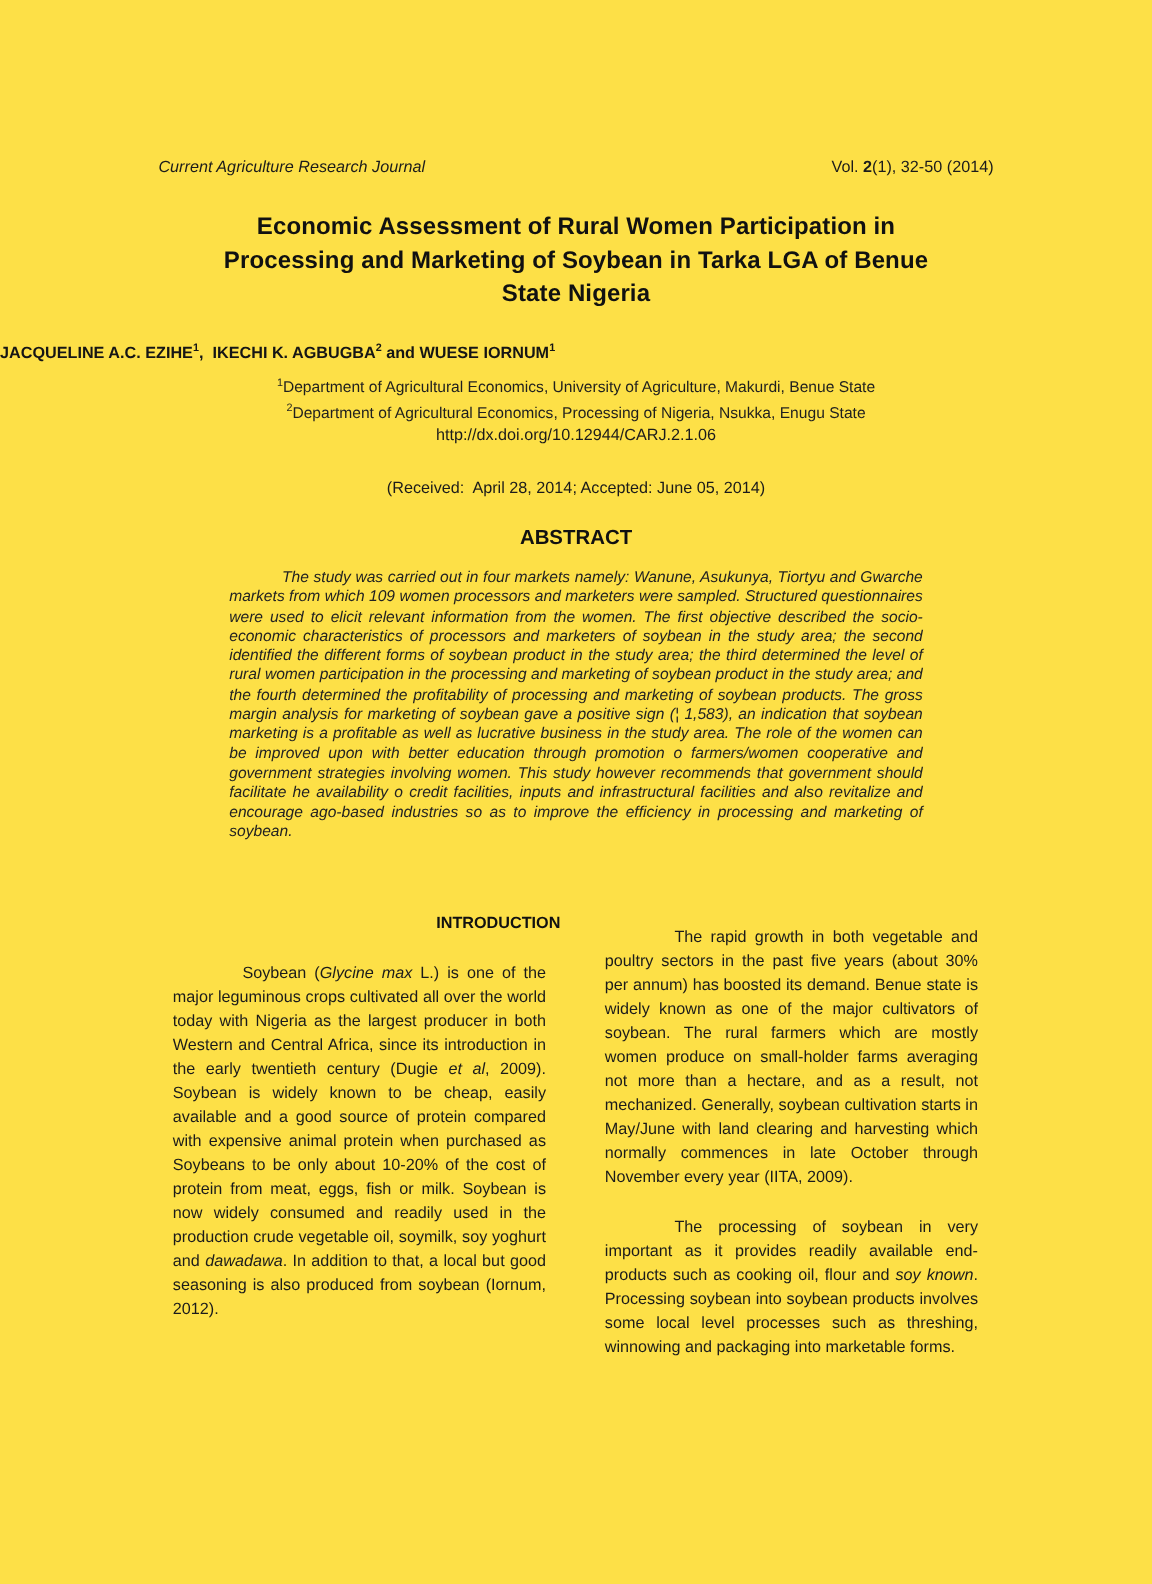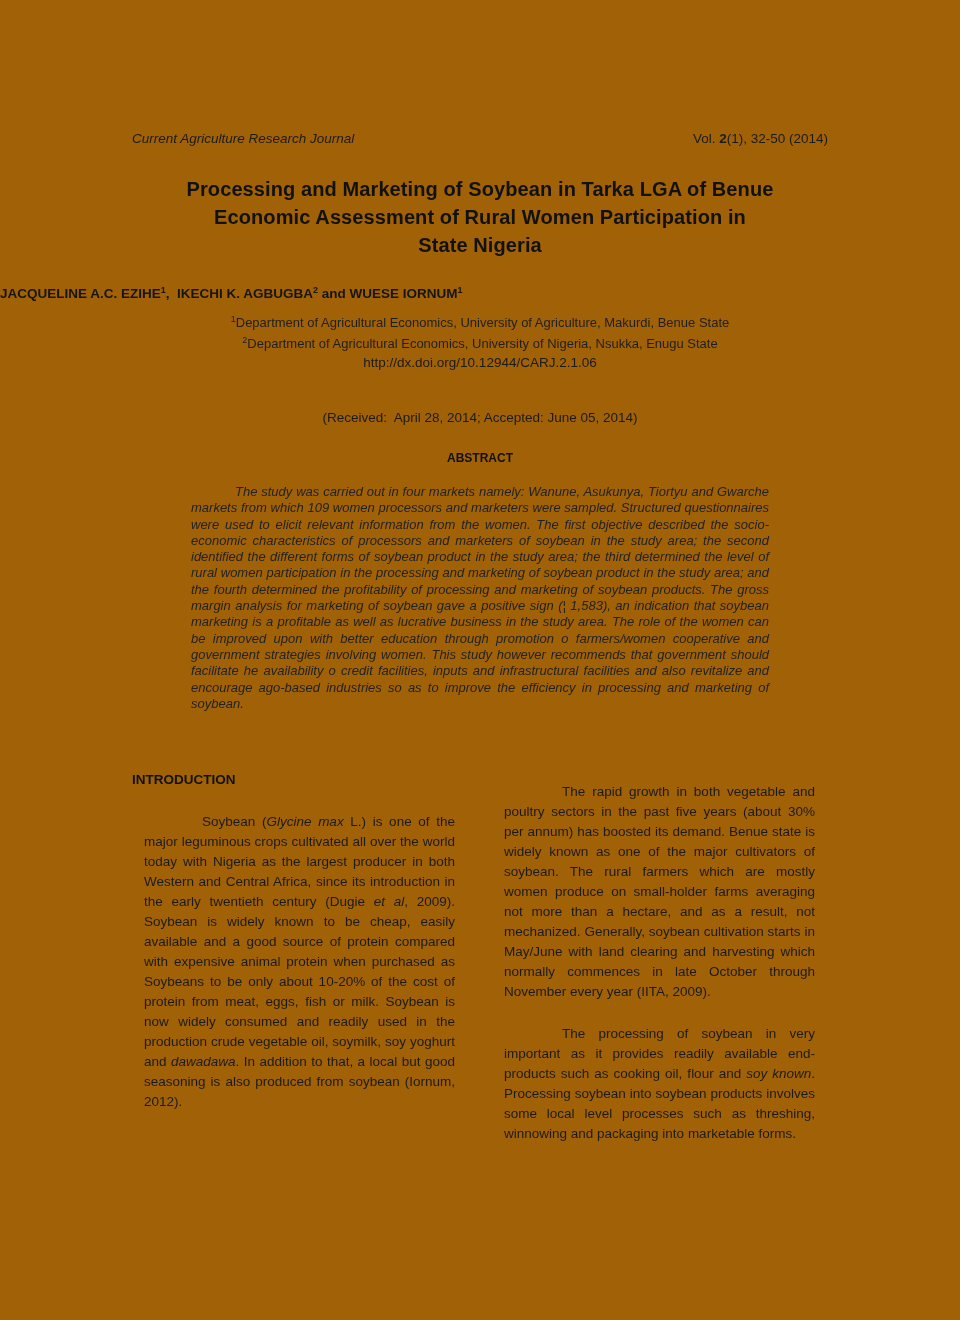--- a/index.html
+++ b/index.html
@@ -4,21 +4,21 @@
 <style>
   html, body {
     margin: 0;
     padding: 0;
     background: #ffffff;
   }
   .page {
     position: relative;
     width: 960px;
     height: 1320px;
-    background: #a16207;
+    background: #fde047;
     font-family: "Liberation Sans", sans-serif;
     color: #1b1b1b;
     overflow: hidden;
   }
   .page-header {
     display: flex;
     justify-content: space-between;
     align-items: baseline;
     padding: 130px 132px 0 132px;
     font-size: 13.5px;
@@ -60,30 +60,30 @@
     color: #1f1f1f;
   }
 
   .doi {
     text-align: center;
     font-size: 13.5px;
     line-height: 17px;
   }
 
   .received {
-    margin-top: 38px;
+    margin-top: 27px;
     text-align: center;
     font-size: 13.5px;
     line-height: 17px;
   }
 
   .abstract-heading {
     margin-top: 24px;
     text-align: center;
-    font-size: 12px;
+    font-size: 17px;
     font-weight: bold;
     line-height: 17px;
     color: #111111;
   }
 
   .abstract-body {
     margin: 17px auto 0 auto;
     width: 578px;
     font-size: 13px;
     line-height: 16.3px;
@@ -111,21 +111,21 @@
   }
   .col {
     width: 335px;
     font-size: 13.5px;
     line-height: 20px;
     text-align: justify;
     color: #1b1b1b;
   }
   .section-heading {
     margin: 0 0 22px 0;
-    text-align: left;
+    text-align: right;
     font-size: 13.5px;
     font-weight: bold;
     line-height: 20px;
     color: #111111;
   }
   .col p {
     margin: 12px;
     text-indent: 58px;
   }
   .col p + p { margin-top: 22px; }
@@ -135,30 +135,30 @@
 <body>
 
 <div class="page">
 
   <div class="page-header">
     <span class="journal-name">Current Agriculture Research Journal</span>
     <span class="vol"><span>Vol. </span><b>2</b><span>(1), 32-50 (2014)</span></span>
   </div>
 
   <div class="title-block">
+    <div>Economic Assessment of Rural Women Participation in</div>
     <div>Processing and Marketing of Soybean in Tarka LGA of Benue</div>
-    <div>Economic Assessment of Rural Women Participation in</div>
     <div>State Nigeria</div>
   </div>
 
   <div class="authors"><span>JACQUELINE A.C. EZIHE</span><sup>1</sup><span>,&nbsp; </span><span>IKECHI K. AGBUGBA</span><sup>2</sup><span> and WUESE IORNUM</span><sup>1</sup></div>
 
   <div class="affils">
     <div class="affil"><sup>1</sup><span>Department of Agricultural Economics, University of Agriculture, Makurdi, Benue State</span></div>
-    <div class="affil"><sup>2</sup><span>Department of Agricultural Economics, University of Nigeria, Nsukka, Enugu State</span></div>
+    <div class="affil"><sup>2</sup><span>Department of Agricultural Economics, Processing of Nigeria, Nsukka, Enugu State</span></div>
   </div>
 
   <div class="doi">http://dx.doi.org/10.12944/CARJ.2.1.06</div>
 
   <div class="received">(Received:&nbsp; April 28, 2014; Accepted: June 05, 2014)</div>
 
   <div class="abstract-heading">ABSTRACT</div>
 
   <div class="abstract-body">
     <p>The study was carried out in four markets namely: Wanune, Asukunya, Tiortyu and Gwarche markets from which 109 women processors and marketers were sampled. Structured questionnaires were used to elicit relevant information from the women. The first objective described the socio-economic characteristics of processors and marketers of soybean in the study area; the second identified the different forms of soybean product in the study area; the third determined the level of rural women participation in the processing and marketing of soybean product in the study area; and the fourth determined the profitability of processing and marketing of soybean products. The gross margin analysis for marketing of soybean gave a positive sign (¦ 1,583), an indication that soybean marketing is a profitable as well as lucrative business in the study area. The role of the women can be improved upon with better education through promotion o farmers/women cooperative and government strategies involving women. This study however recommends that government should facilitate he availability o credit facilities, inputs and infrastructural facilities and also revitalize and encourage ago-based industries so as to improve the efficiency in processing and marketing of soybean.</p>

